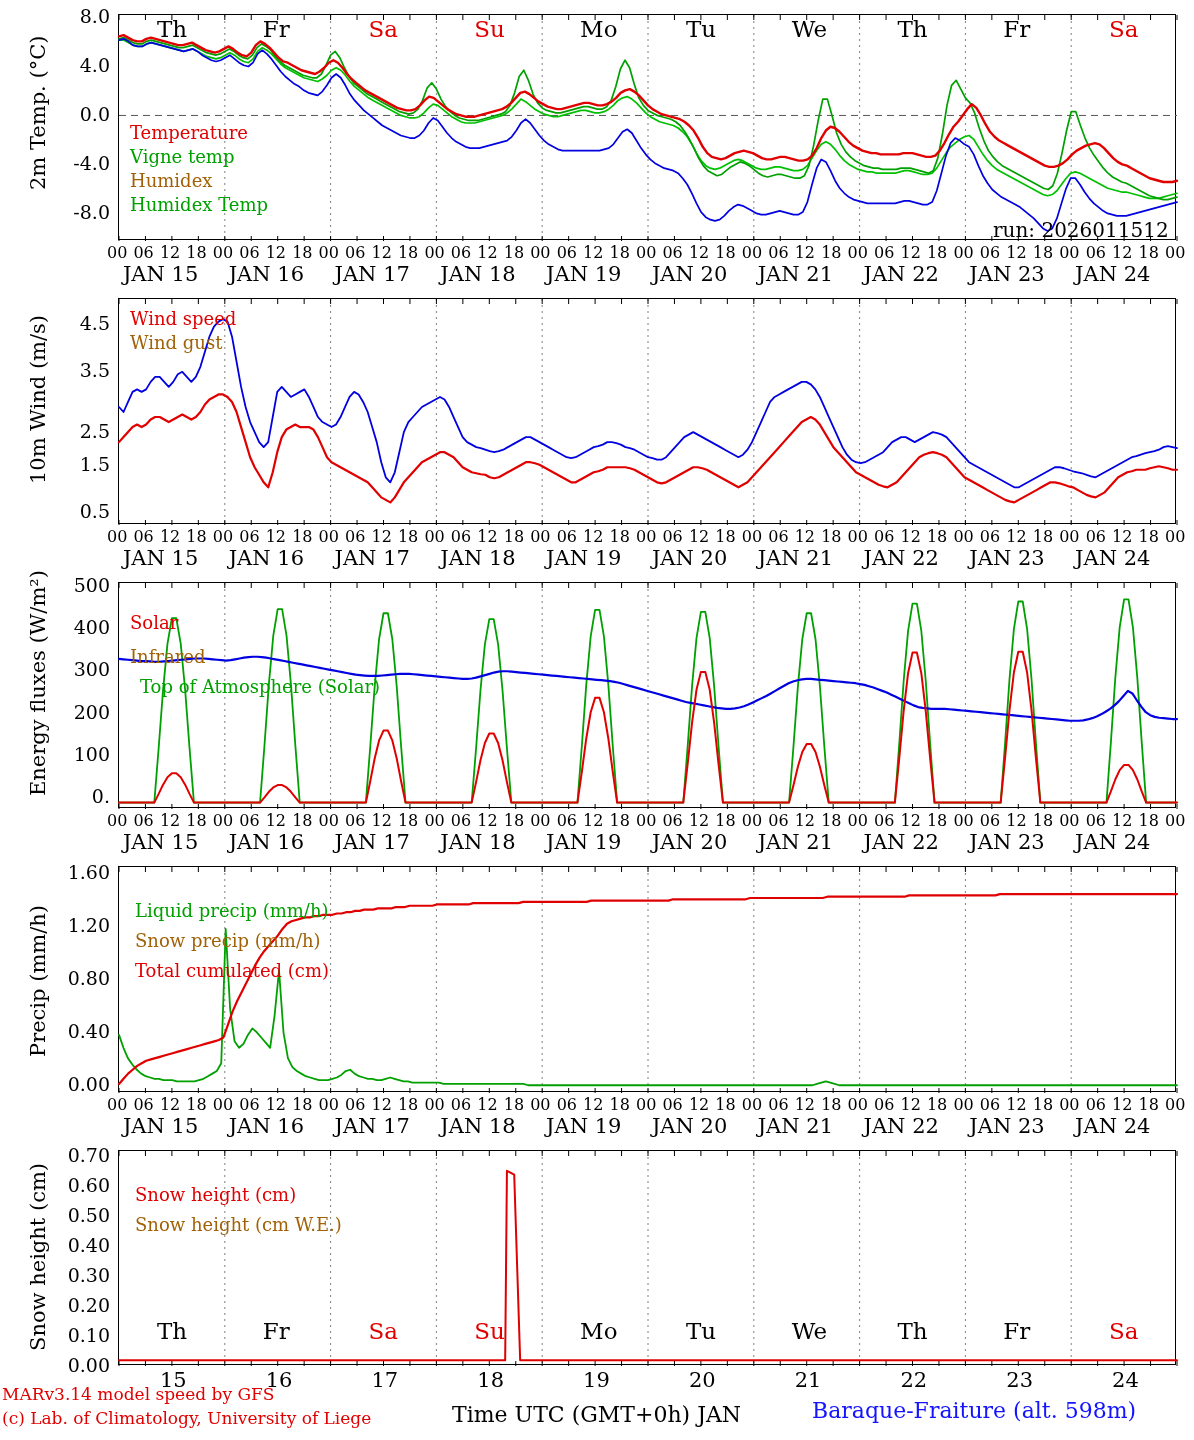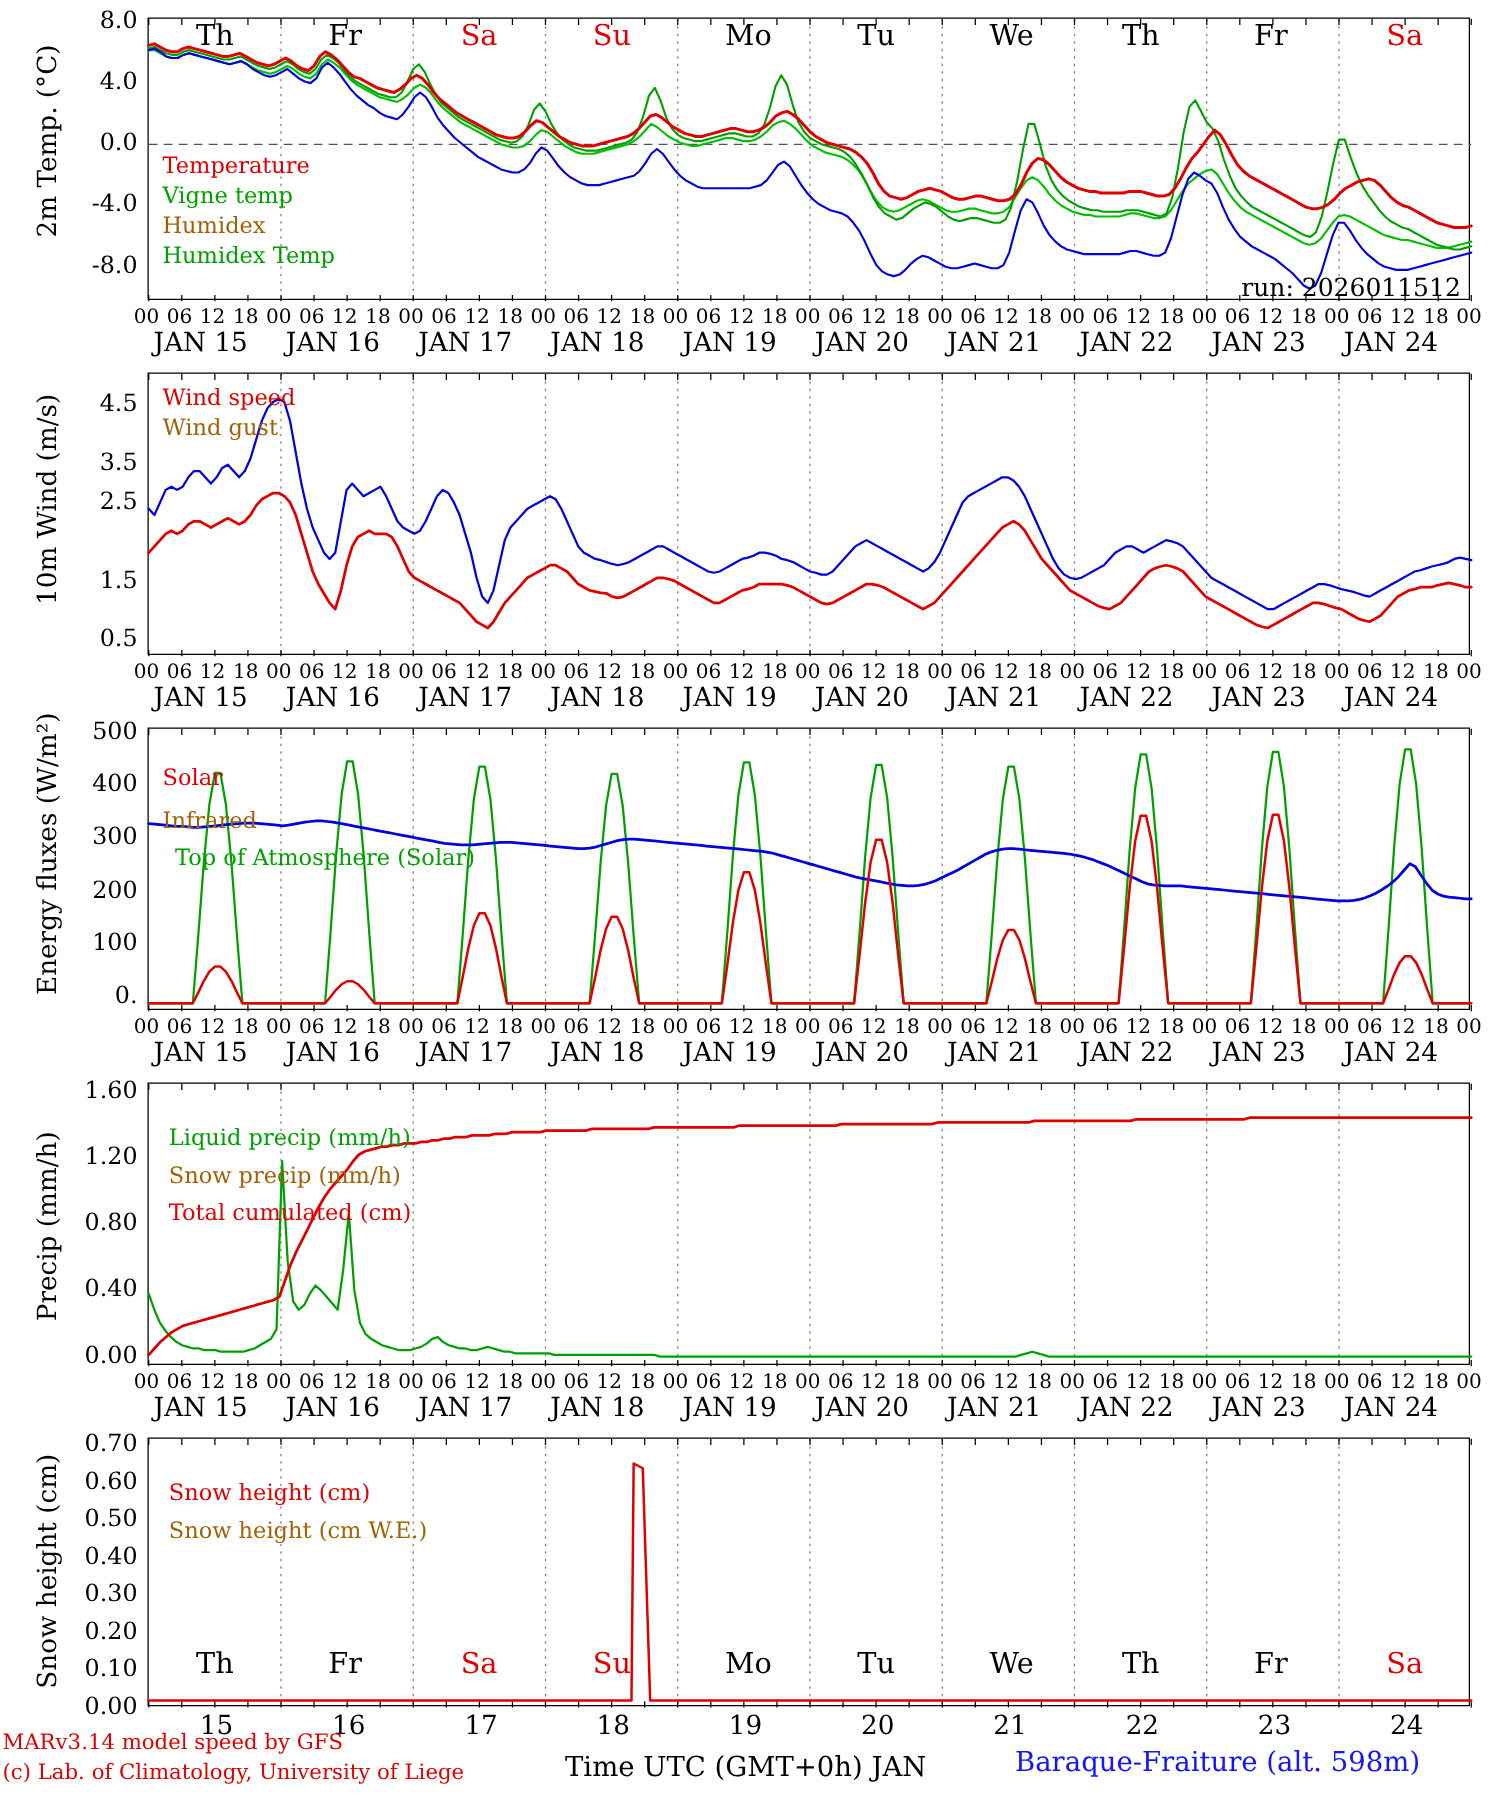--- a/index.html
+++ b/index.html
@@ -210,21 +210,21 @@
         <div class="xday" style="left: 969.3px; top: 262px;">JAN 23</div>
         <div class="xday" style="left: 1075.1px; top: 262px;">JAN 24</div>
       </div>
   </div>
 
   <div class="panel" style="left:0;top:284px;width:1194px;height:282px;">
     <div class="ylabel" style="left:26px;top:200px;">10m Wind (m/s)</div>
 
     <div class="ytick" style="left:40px;top:28px;width:70px;">4.5</div>
     <div class="ytick" style="left:40px;top:75px;width:70px;">3.5</div>
-    <div class="ytick" style="left:40px;top:106px;width:70px;">2.5</div>
+    <div class="ytick" style="left:40px;top:136px;width:70px;">2.5</div>
     <div class="ytick" style="left:40px;top:169px;width:70px;text-align:right;">1.5</div>
     <div class="ytick" style="left:40px;top:216px;width:70px;">0.5</div>
 
     <div class="plotbox" style="left:118px;top:14px;width:1058px;height:226px;">
       <svg id="svg-wind" width="1058" height="226" viewBox="0 0 1058 226">
           <line x1="105.80000000000001" y1="0" x2="105.80000000000001" y2="226" stroke="#808080" stroke-width="1" stroke-dasharray="2,4"></line>
           <line x1="211.60000000000002" y1="0" x2="211.60000000000002" y2="226" stroke="#808080" stroke-width="1" stroke-dasharray="2,4"></line>
           <line x1="317.4" y1="0" x2="317.4" y2="226" stroke="#808080" stroke-width="1" stroke-dasharray="2,4"></line>
           <line x1="423.20000000000005" y1="0" x2="423.20000000000005" y2="226" stroke="#808080" stroke-width="1" stroke-dasharray="2,4"></line>
           <line x1="529" y1="0" x2="529" y2="226" stroke="#808080" stroke-width="1" stroke-dasharray="2,4"></line>

